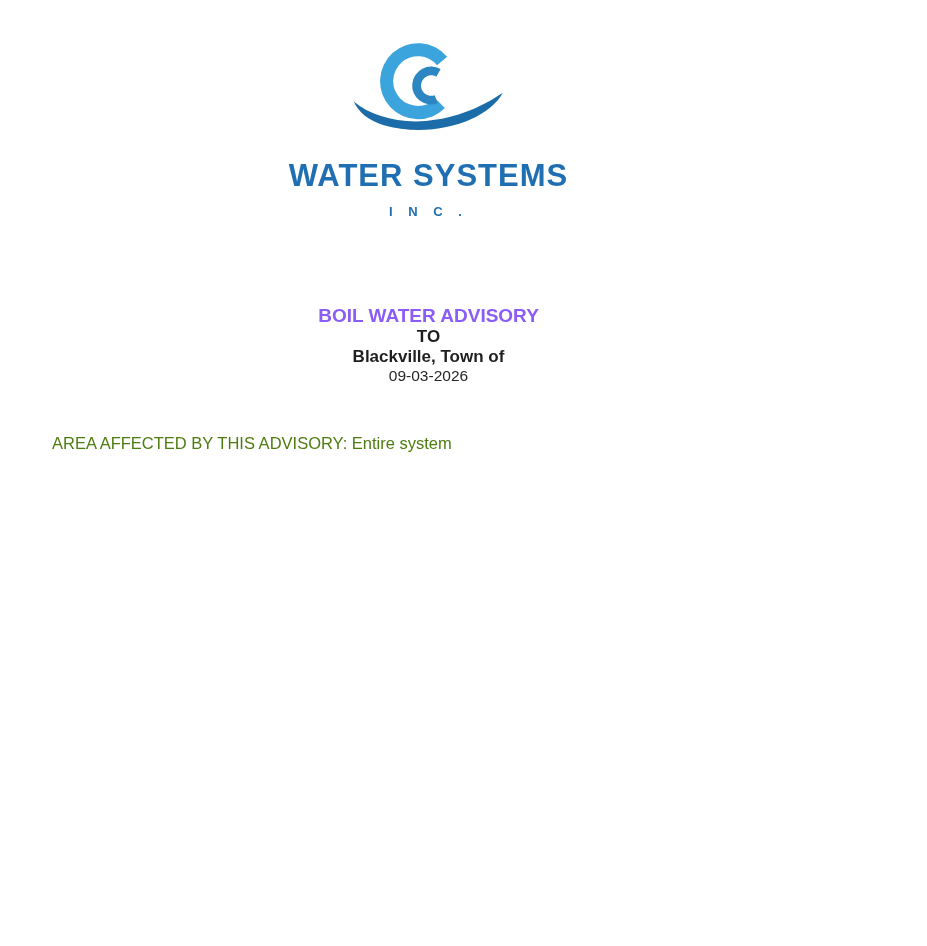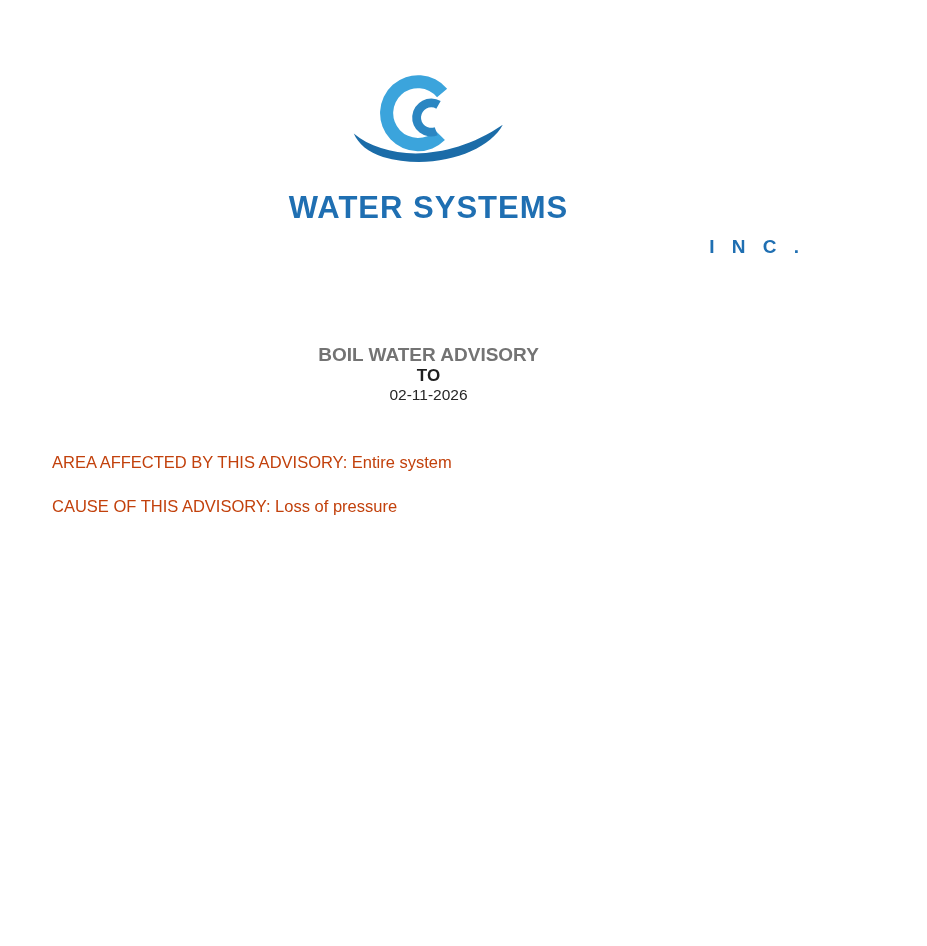--- a/index.html
+++ b/index.html
@@ -11,55 +11,54 @@
     width: 927px;
     height: 946px;
     font-family: "Liberation Sans", sans-serif;
     color: #262626;
     overflow: hidden;
   }
   .page {
     box-sizing: border-box;
     width: 857px;
     height: 946px;
-    padding: 60px 52px 0 52px;
+    padding: 28px 52px 0 52px;
   }
   
   .logo {
     text-align: center;
   }
   .logo svg.wave {
     width: 168px;
     height: 118px;
     display: inline-block;
   }
   .company-name {
     margin-top: 8px;
     font-size: 31px;
     font-weight: bold;
     letter-spacing: 1px;
     color: #1f6fb2;
   }
   .company-suffix {
     margin-top: 10px;
-    font-size: 19px;
+    font-size: 13px;
     font-weight: bold;
     letter-spacing: 6px;
     color: #1f6fb2;
-    text-align: right;
   }
   
   .headings {
     text-align: center;
     margin-top: 86px;
   }
   .headings .h-title {
     font-size: 19px;
     font-weight: bold;
-    color: #737373;
+    color: #8b5cf6;
     margin: 0;
   }
   .headings .h-sub {
     font-size: 17px;
     font-weight: bold;
     color: #1f1f1f;
     margin: 0;
   }
   .headings .h-date {
     font-size: 15.5px;
@@ -68,21 +67,21 @@
     margin: 0;
   }
   .headings > * + * {
     margin-top: 31px;
   }
   
   .doc-body {
     margin-top: 42px;
     font-size: 16.5px;
     line-height: 32px;
-    color: #c2410c;
+    color: #4d7c0f;
   }
   .doc-body p {
     margin: 0 0 12px 0;
   }
 </style>
 </head>
 <body>
 
 <div class="page">
 
@@ -95,21 +94,21 @@
 
       <path d="M12,100 C55,136 140,140 216,88 C196,126 120,152 52,132 C32,126 18,114 12,100 Z" fill="#1B6CA8"></path>
     </svg>
     <div class="company-name">WATER SYSTEMS</div>
     <div class="company-suffix">I N C .</div>
   </header>
 
   <section class="headings">
     <h1 class="h-title">BOIL WATER ADVISORY</h1>
     <h2 class="h-sub">TO</h2>
-    <div class="h-date">02-11-2026</div>
+    <h2 class="h-sub">Blackville, Town of</h2>
+    <div class="h-date">09-03-2026</div>
   </section>
 
   <section class="doc-body">
     <p>AREA AFFECTED BY THIS ADVISORY: Entire system</p>
-    <p>CAUSE OF THIS ADVISORY: Loss of pressure</p>
   </section>
 
 </div>
 
 </body></html>

